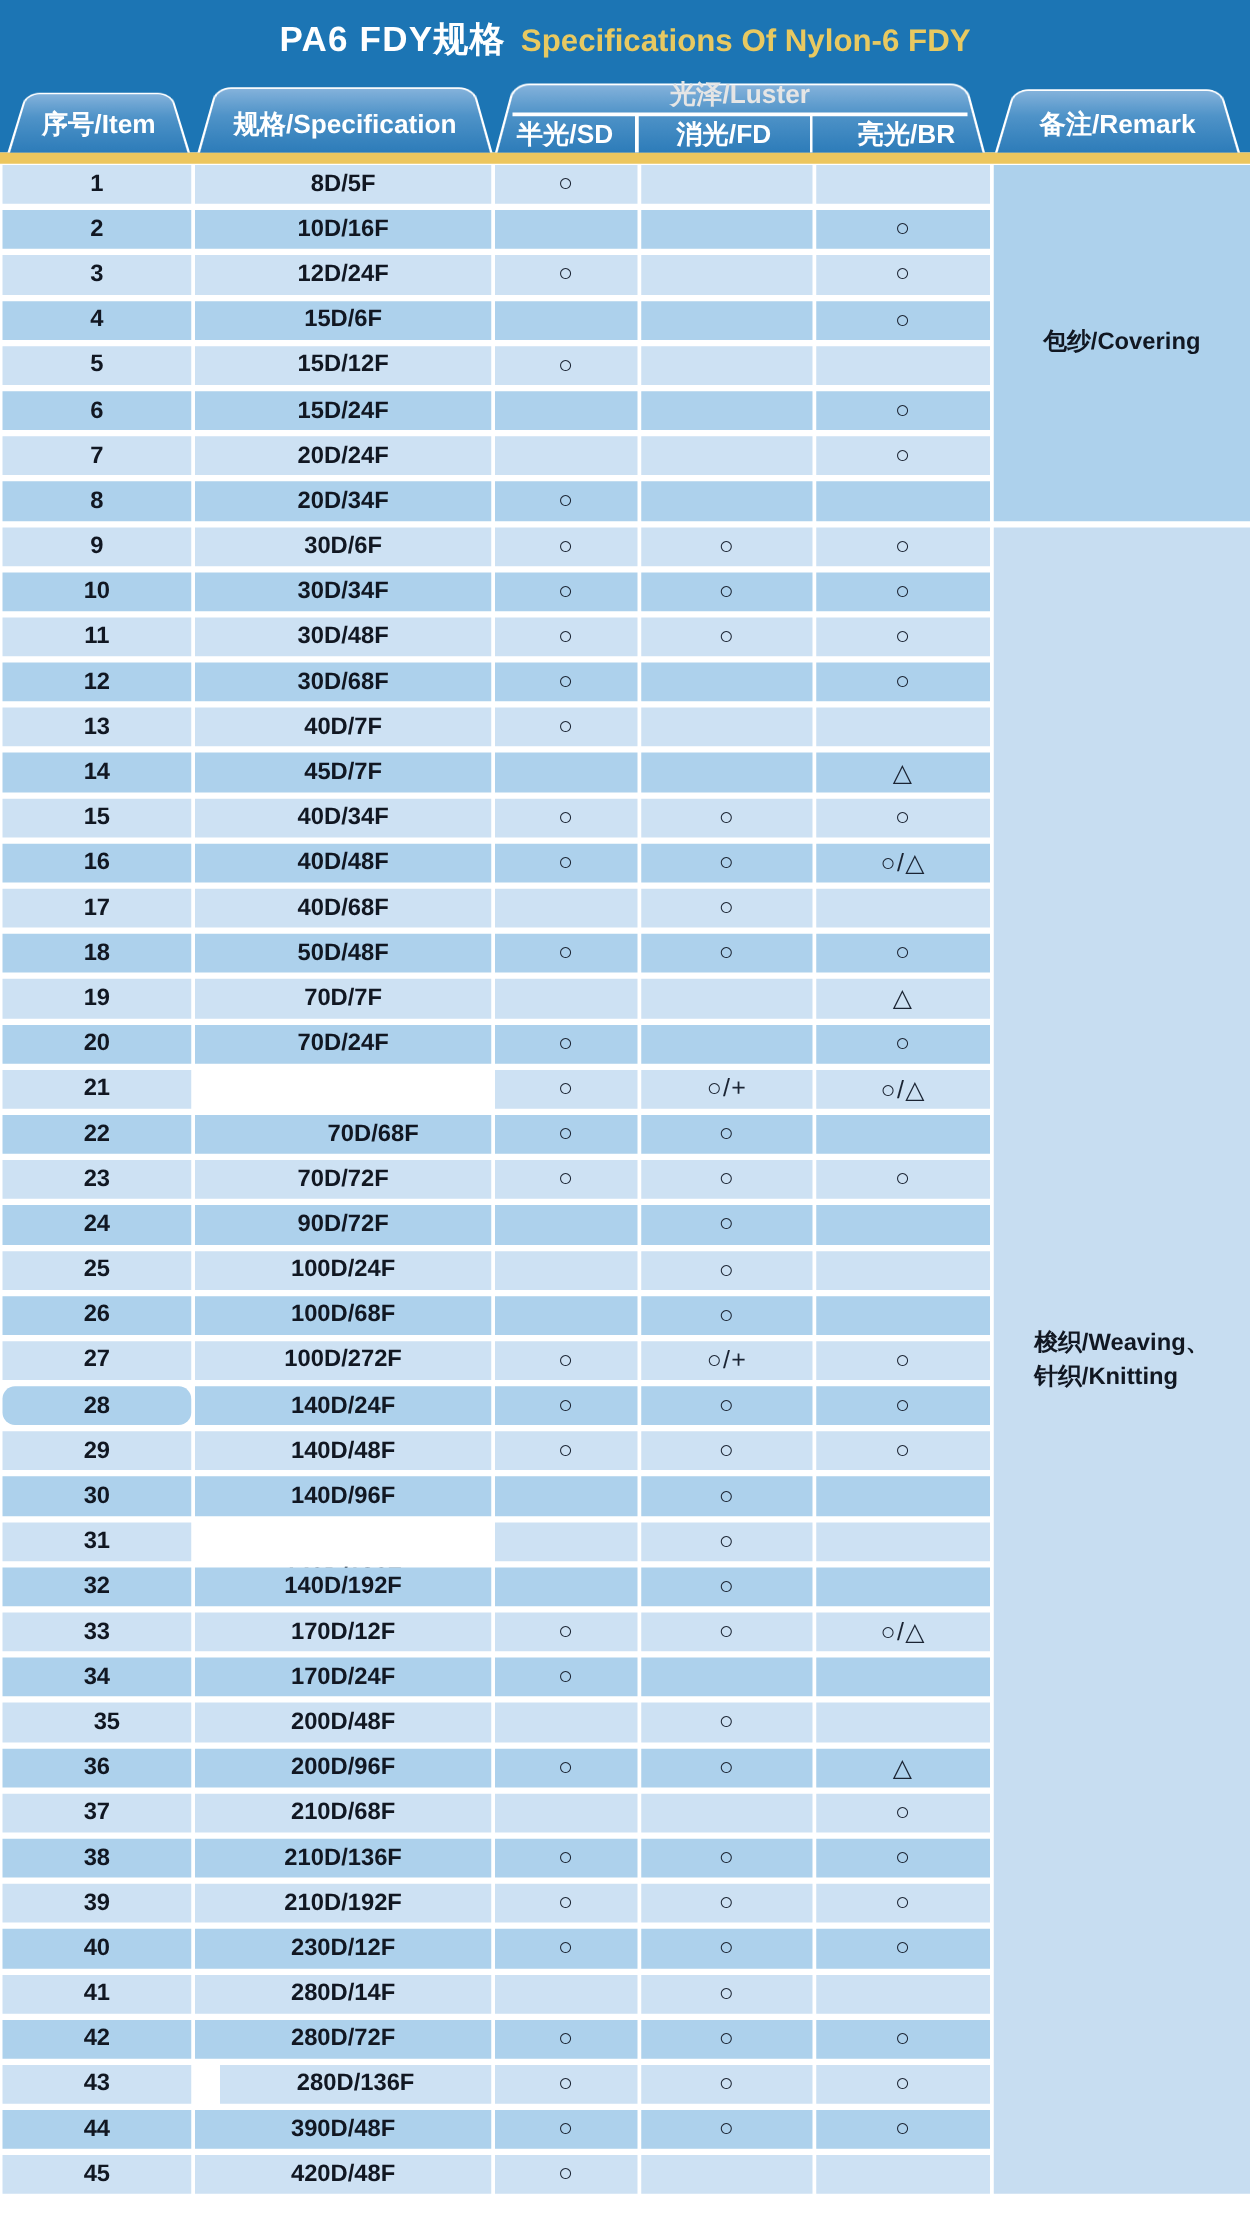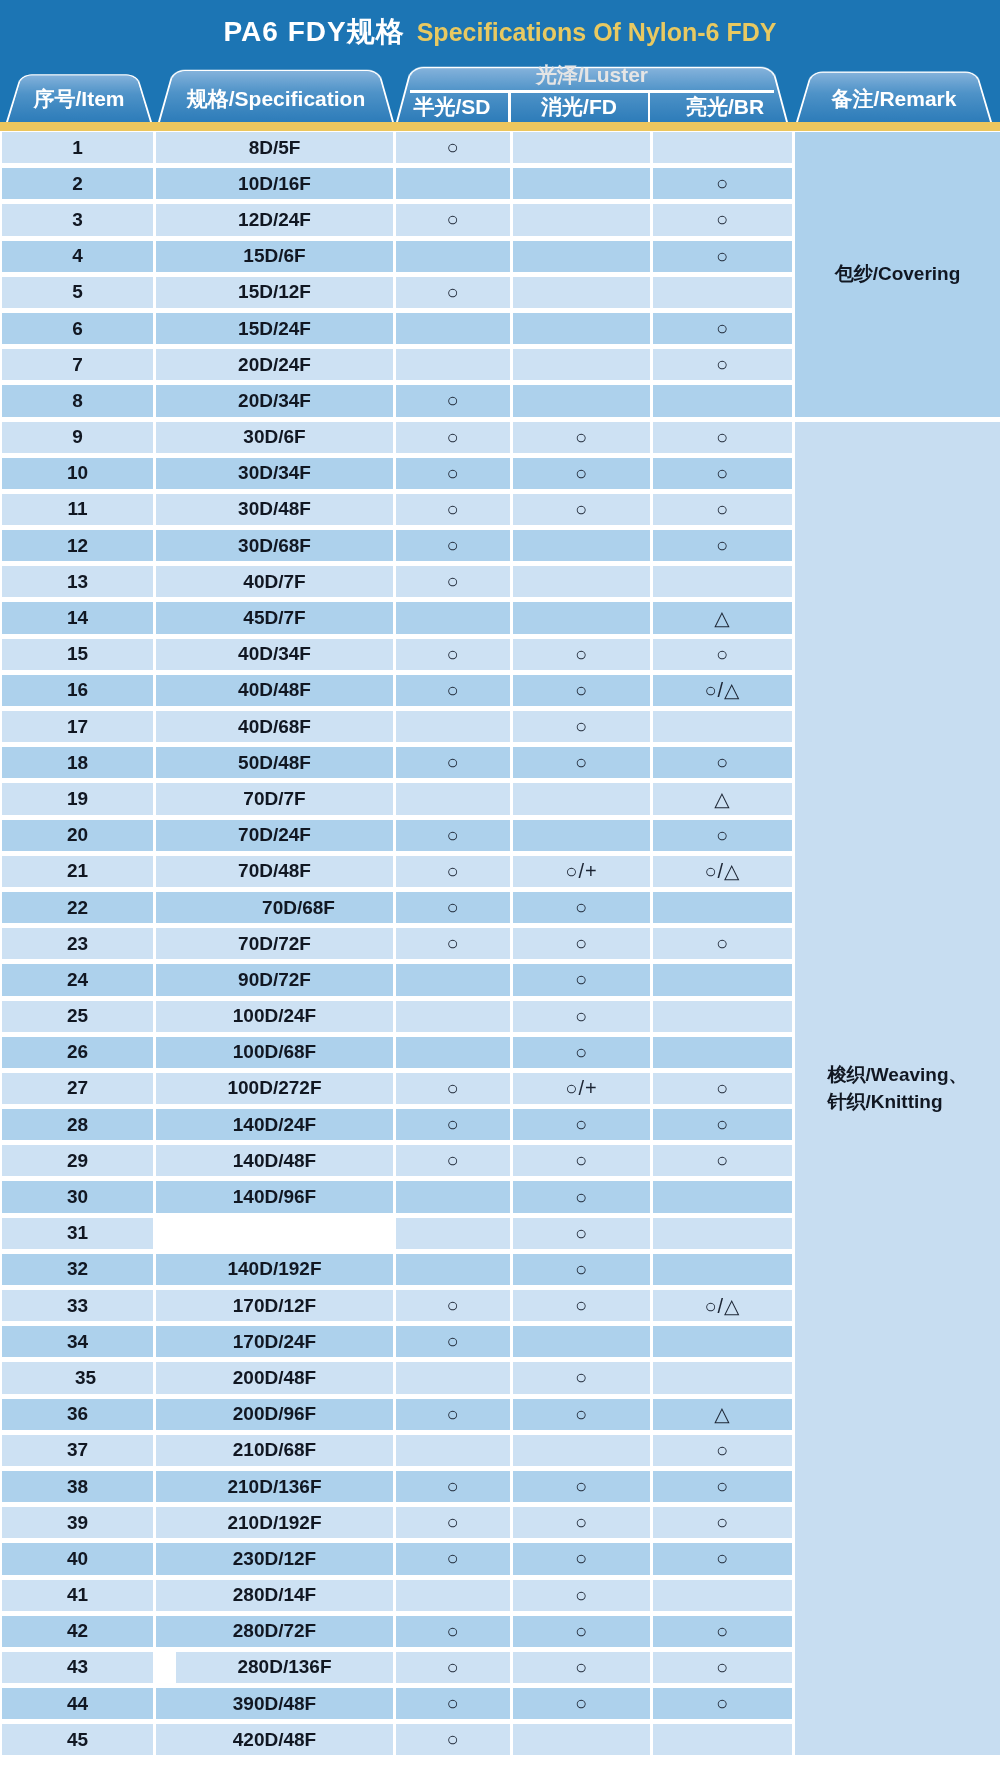--- a/index.html
+++ b/index.html
@@ -177,21 +177,20 @@
       <div class="cell light strong" style="grid-area: 19 / 2;">70D/7F</div>
       <div class="cell light sym" style="grid-area: 19 / 3;"></div>
       <div class="cell light sym" style="grid-area: 19 / 4;"></div>
       <div class="cell light sym" style="grid-area: 19 / 5;">△</div>
       <div class="cell dark strong" style="grid-area: 20 / 1;">20</div>
       <div class="cell dark strong" style="grid-area: 20 / 2;">70D/24F</div>
       <div class="cell dark sym" style="grid-area: 20 / 3;">○</div>
       <div class="cell dark sym" style="grid-area: 20 / 4;"></div>
       <div class="cell dark sym" style="grid-area: 20 / 5;">○</div>
       <div class="cell light strong" style="grid-area: 21 / 1; text-align: center;">21</div>
-      <div class="cell light strong" style="grid-area: 21 / 2;">70D/48F</div>
       <div class="cell light sym" style="grid-area: 21 / 3;">○</div>
       <div class="cell light sym" style="grid-area: 21 / 4;">○/+</div>
       <div class="cell light sym" style="grid-area: 21 / 5;">○/△</div>
       <div class="cell dark strong" style="grid-area: 22 / 1;">22</div>
       <div class="cell dark strong" style="grid-area: 22 / 2; padding-left: 48px;">70D/68F</div>
       <div class="cell dark sym" style="grid-area: 22 / 3;">○</div>
       <div class="cell dark sym" style="grid-area: 22 / 4;">○</div>
       <div class="cell dark sym" style="grid-area: 22 / 5;"></div>
       <div class="cell light strong" style="grid-area: 23 / 1;">23</div>
       <div class="cell light strong" style="grid-area: 23 / 2;">70D/72F</div>
@@ -211,21 +210,21 @@
       <div class="cell dark strong" style="grid-area: 26 / 1;">26</div>
       <div class="cell dark strong" style="grid-area: 26 / 2;">100D/68F</div>
       <div class="cell dark sym" style="grid-area: 26 / 3;"></div>
       <div class="cell dark sym" style="grid-area: 26 / 4;">○</div>
       <div class="cell dark sym" style="grid-area: 26 / 5;"></div>
       <div class="cell light strong" style="grid-area: 27 / 1;">27</div>
       <div class="cell light strong" style="grid-area: 27 / 2;">100D/272F</div>
       <div class="cell light sym" style="grid-area: 27 / 3;">○</div>
       <div class="cell light sym" style="grid-area: 27 / 4;">○/+</div>
       <div class="cell light sym" style="grid-area: 27 / 5;">○</div>
-      <div class="cell dark strong" style="grid-area: 28 / 1;">28</div>
+      <div class="cell dark strong" style="grid-area: 28 / 1; border-radius: 10px;">28</div>
       <div class="cell dark strong" style="grid-area: 28 / 2;">140D/24F</div>
       <div class="cell dark sym" style="grid-area: 28 / 3;">○</div>
       <div class="cell dark sym" style="grid-area: 28 / 4;">○</div>
       <div class="cell dark sym" style="grid-area: 28 / 5;">○</div>
       <div class="cell light strong" style="grid-area: 29 / 1;">29</div>
       <div class="cell light strong" style="grid-area: 29 / 2;">140D/48F</div>
       <div class="cell light sym" style="grid-area: 29 / 3;">○</div>
       <div class="cell light sym" style="grid-area: 29 / 4;">○</div>
       <div class="cell light sym" style="grid-area: 29 / 5;">○</div>
       <div class="cell dark strong" style="grid-area: 30 / 1;">30</div>

